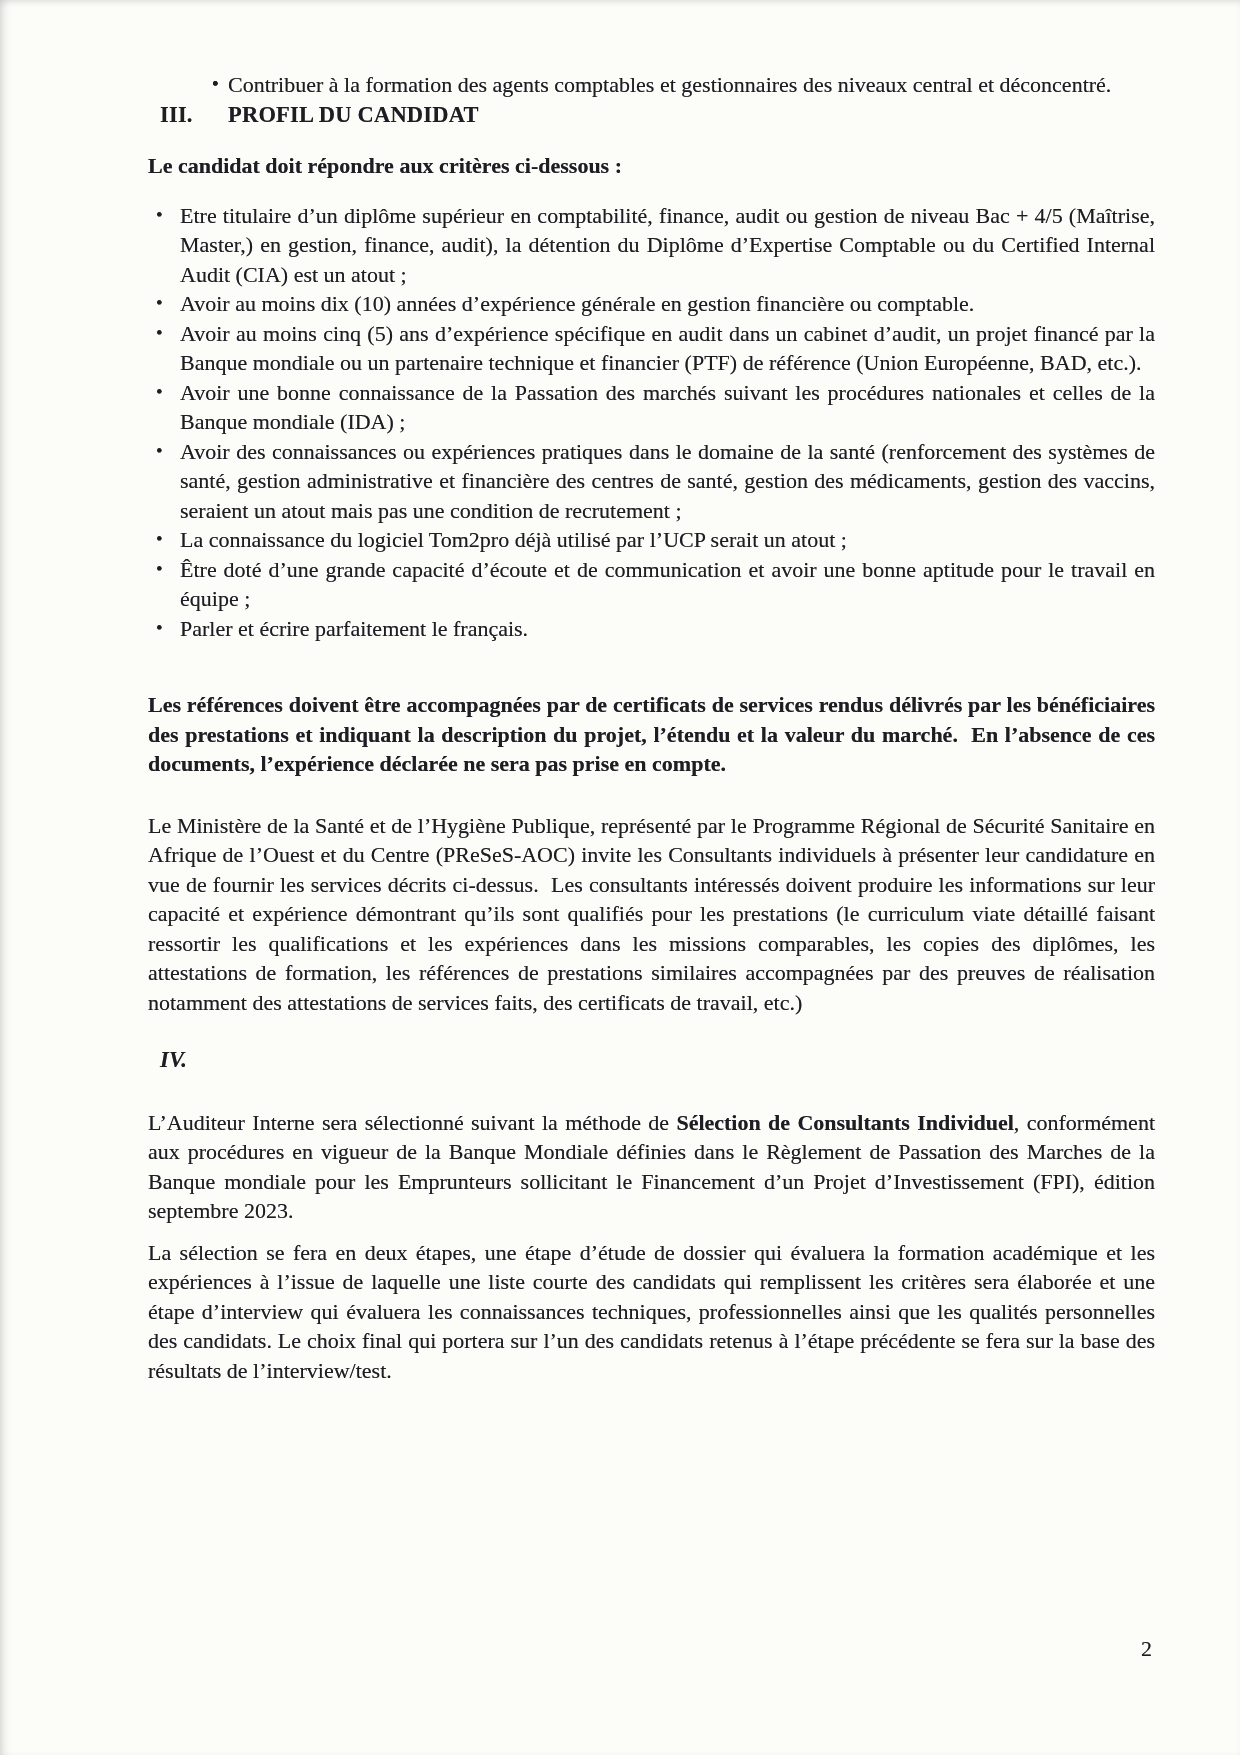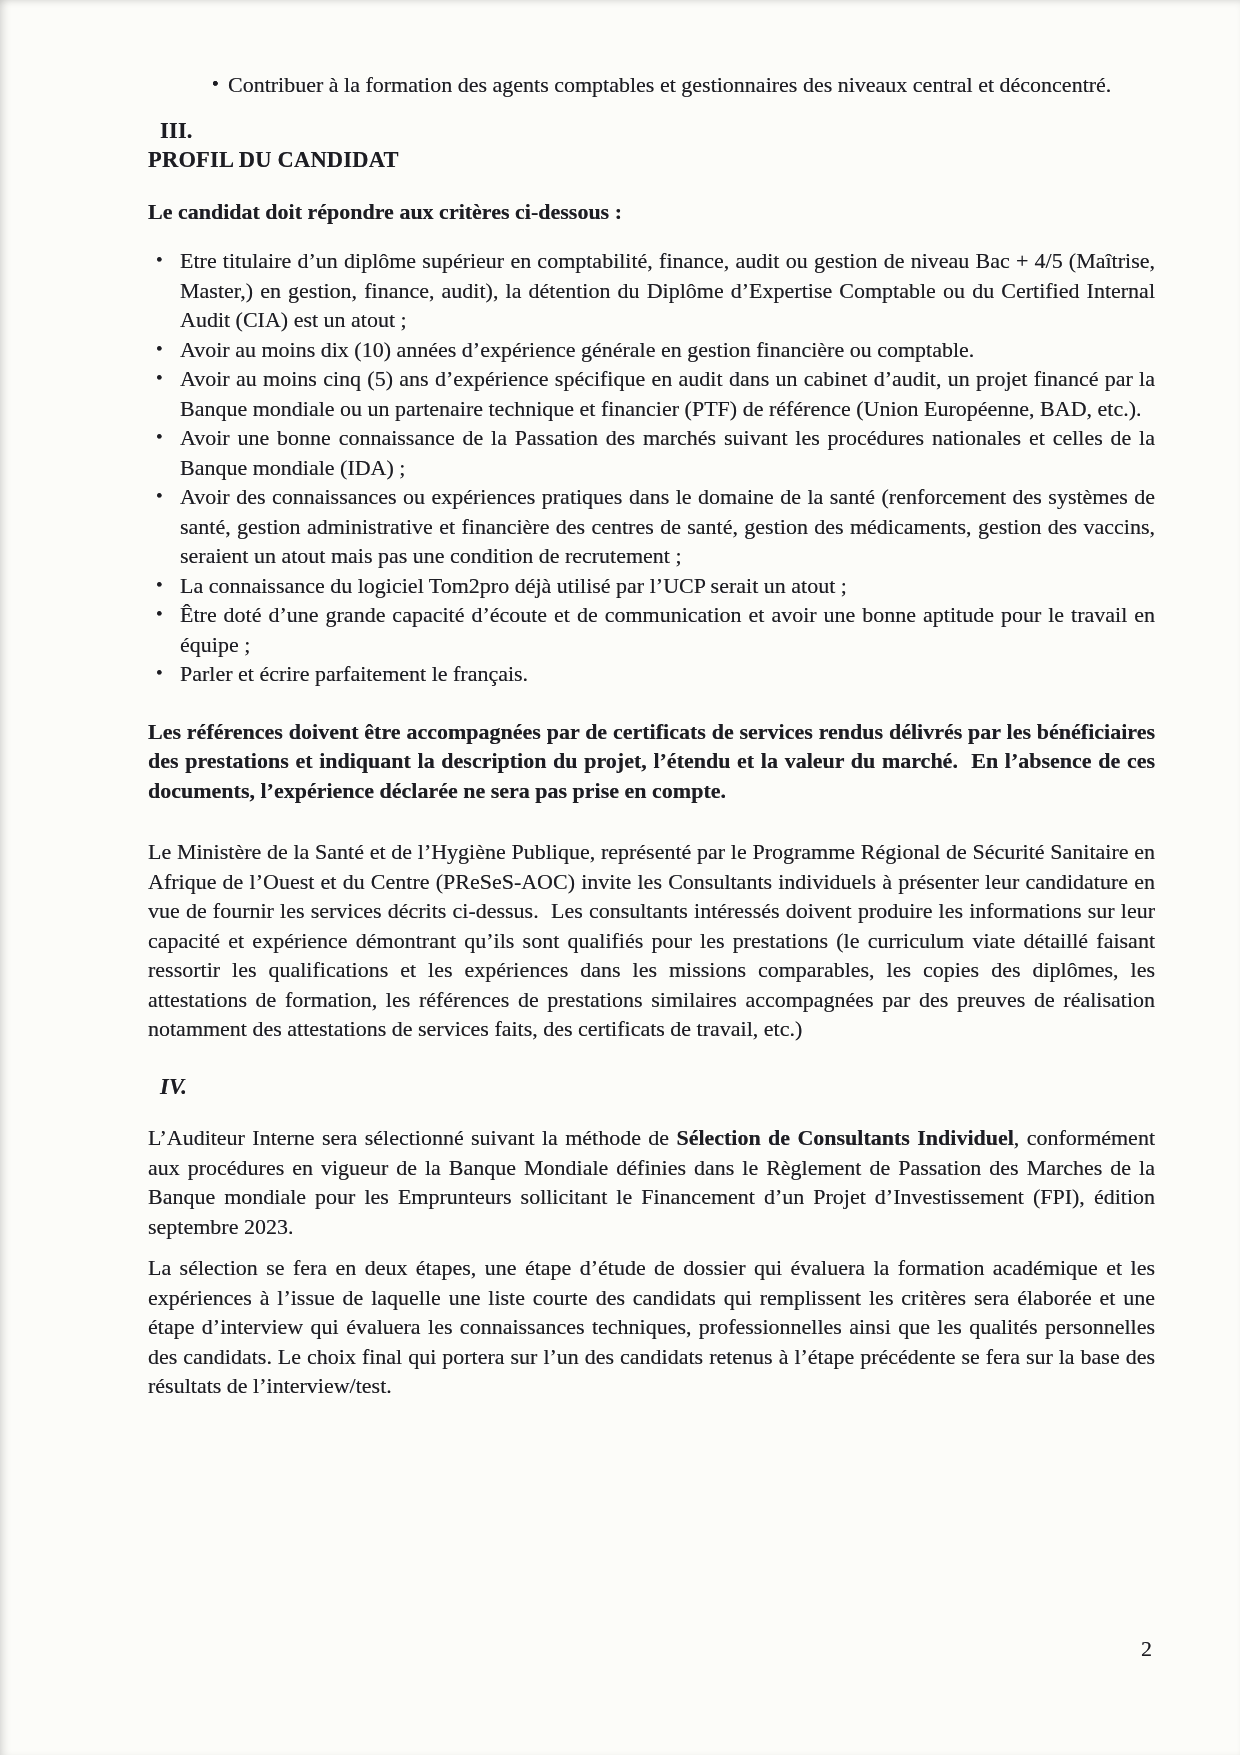--- a/index.html
+++ b/index.html
@@ -24,27 +24,27 @@
   ul.bullets{list-style:none;margin:0;padding:0;}
   ul.bullets li{position:relative;}
   ul.lvl1 li{padding-left:80px;}
   ul.lvl1 li .marker{position:absolute;left:64px;top:-1px;}
   ul.lvl2 li{padding-left:32px;}
   ul.lvl2 li .marker{position:absolute;left:8px;top:-1px;}
   .marker{font-size:19px;}
   .heading{display:flex;font-weight:bold;font-size:22.5px;letter-spacing:0.2px;}
   .heading .num{width:68px;margin-left:12px;flex:0 0 auto;}
   .para{margin:0;}
-  .h3{margin-top:16px;flex-direction:column;}
+  .h3{}
   .intro{margin-top:22px;font-weight:bold;}
   ul.lvl2{margin-top:20px;}
-  .bold-note{margin-top:28px;font-weight:bold;}
+  .bold-note{margin-top:47px;font-weight:bold;}
   .ministry{margin-top:32px;}
   .h4{margin-top:28px;font-style:italic;}
-  .method{margin-top:22px;}
+  .method{margin-top:33px;}
   .process{margin-top:12px;}
   .b{font-weight:bold;}
   .page-number{
     position:absolute;
     right:88px;bottom:93px;
     font-size:22px;
     text-shadow:0 0 0.5px rgba(25,25,35,0.55);
   }
 </style>
 </head>

